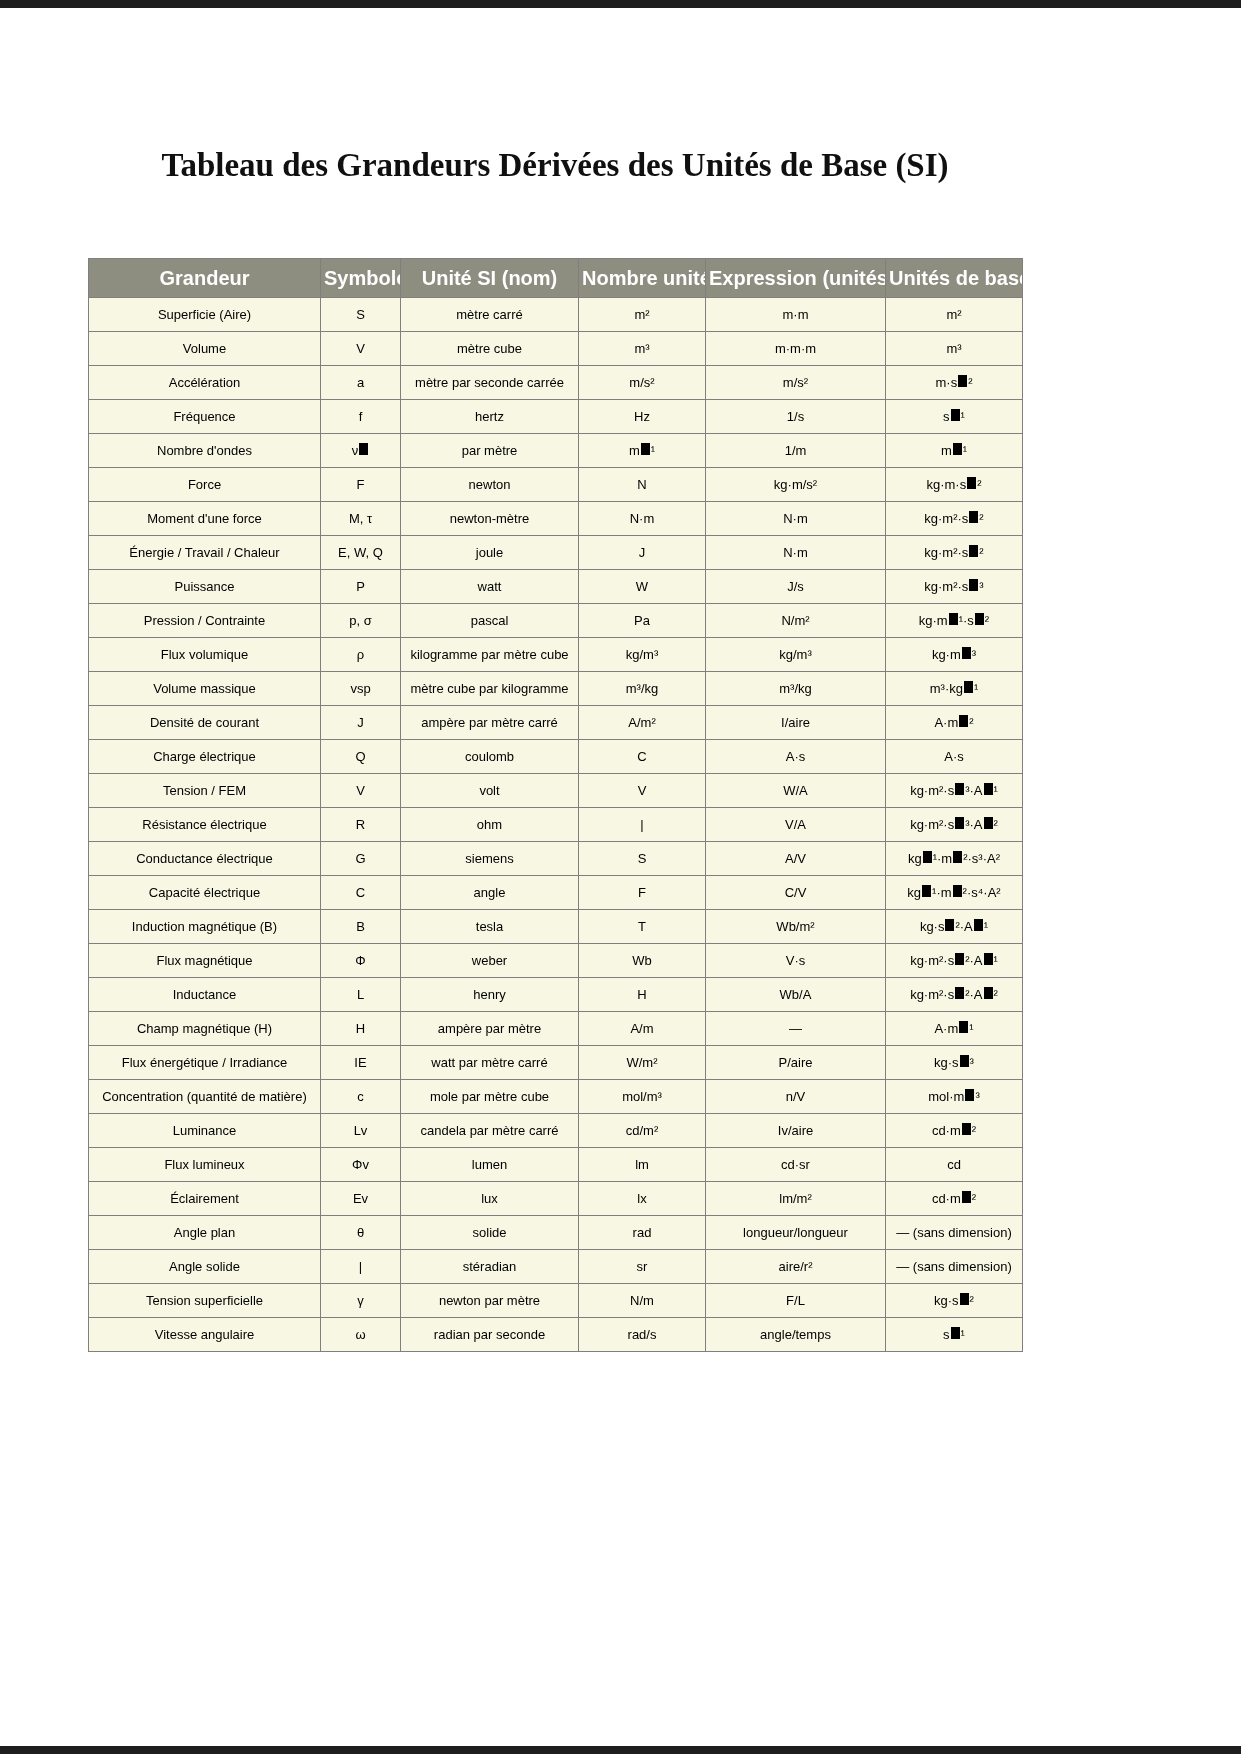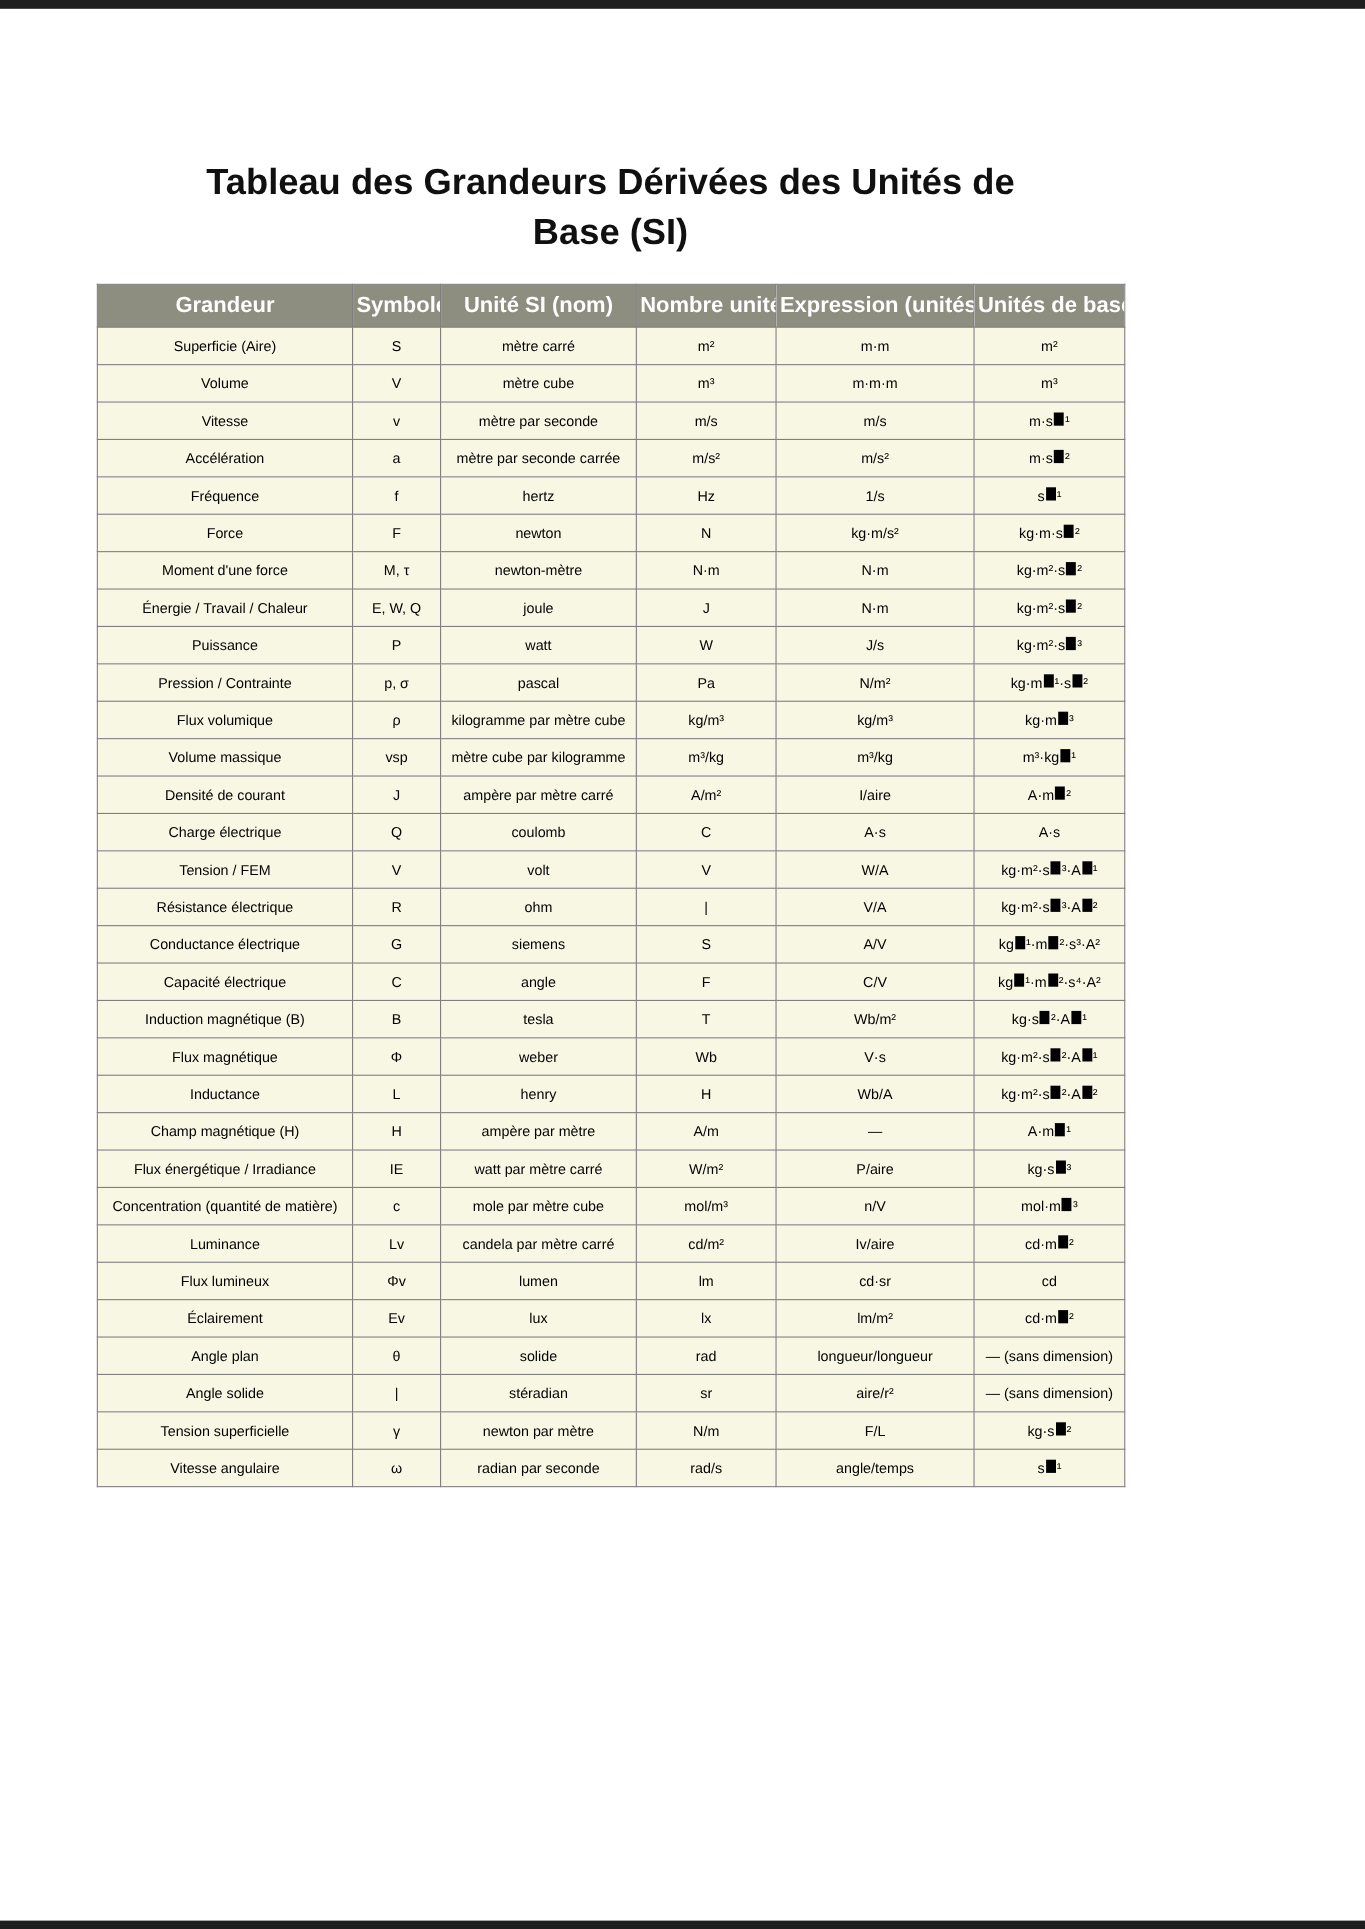--- a/index.html
+++ b/index.html
@@ -17,20 +17,21 @@
   .edge.bottom { bottom: 0; }
   .title {
     position: absolute;
     top: 142px; left: 155px; width: 800px;
     margin: 0;
     text-align: center;
     font-size: 33px;
     line-height: 46px;
     font-weight: 700;
     color: #101010;
+    font-family: Liberation Serif, serif;
   }
   table.si {
     position: absolute;
     top: 258px; left: 88px; width: 934px;
     border-collapse: collapse;
     table-layout: fixed;
   }
   .si th, .si td {
     border: 1px solid var(--border, #7f7f7f);
     text-align: center;
@@ -97,44 +98,44 @@
         </tr>
         <tr>
           <td>Volume</td>
           <td>V</td>
           <td>mètre cube</td>
           <td>m³</td>
           <td>m·m·m</td>
           <td>m³</td>
         </tr>
         <tr>
-          <td>Vitesse</td>
-          <td>v</td>
-          <td>mètre par seconde</td>
-          <td>m/s</td>
-          <td>m/s</td>
-          <td>m·s<span class="tofu"></span>¹</td>
-        </tr>
-        <tr>
           <td>Accélération</td>
           <td>a</td>
           <td>mètre par seconde carrée</td>
           <td>m/s²</td>
           <td>m/s²</td>
           <td>m·s<span class="tofu"></span>²</td>
         </tr>
         <tr>
           <td>Fréquence</td>
           <td>f</td>
           <td>hertz</td>
           <td>Hz</td>
           <td>1/s</td>
           <td>s<span class="tofu"></span>¹</td>
         </tr>
         <tr>
+          <td>Nombre d'ondes</td>
+          <td>ν<span class="tofu"></span></td>
+          <td>par mètre</td>
+          <td>m<span class="tofu"></span>¹</td>
+          <td>1/m</td>
+          <td>m<span class="tofu"></span>¹</td>
+        </tr>
+        <tr>
           <td>Force</td>
           <td>F</td>
           <td>newton</td>
           <td>N</td>
           <td>kg·m/s²</td>
           <td>kg·m·s<span class="tofu"></span>²</td>
         </tr>
         <tr>
           <td>Moment d'une force</td>
           <td>M, τ</td>

